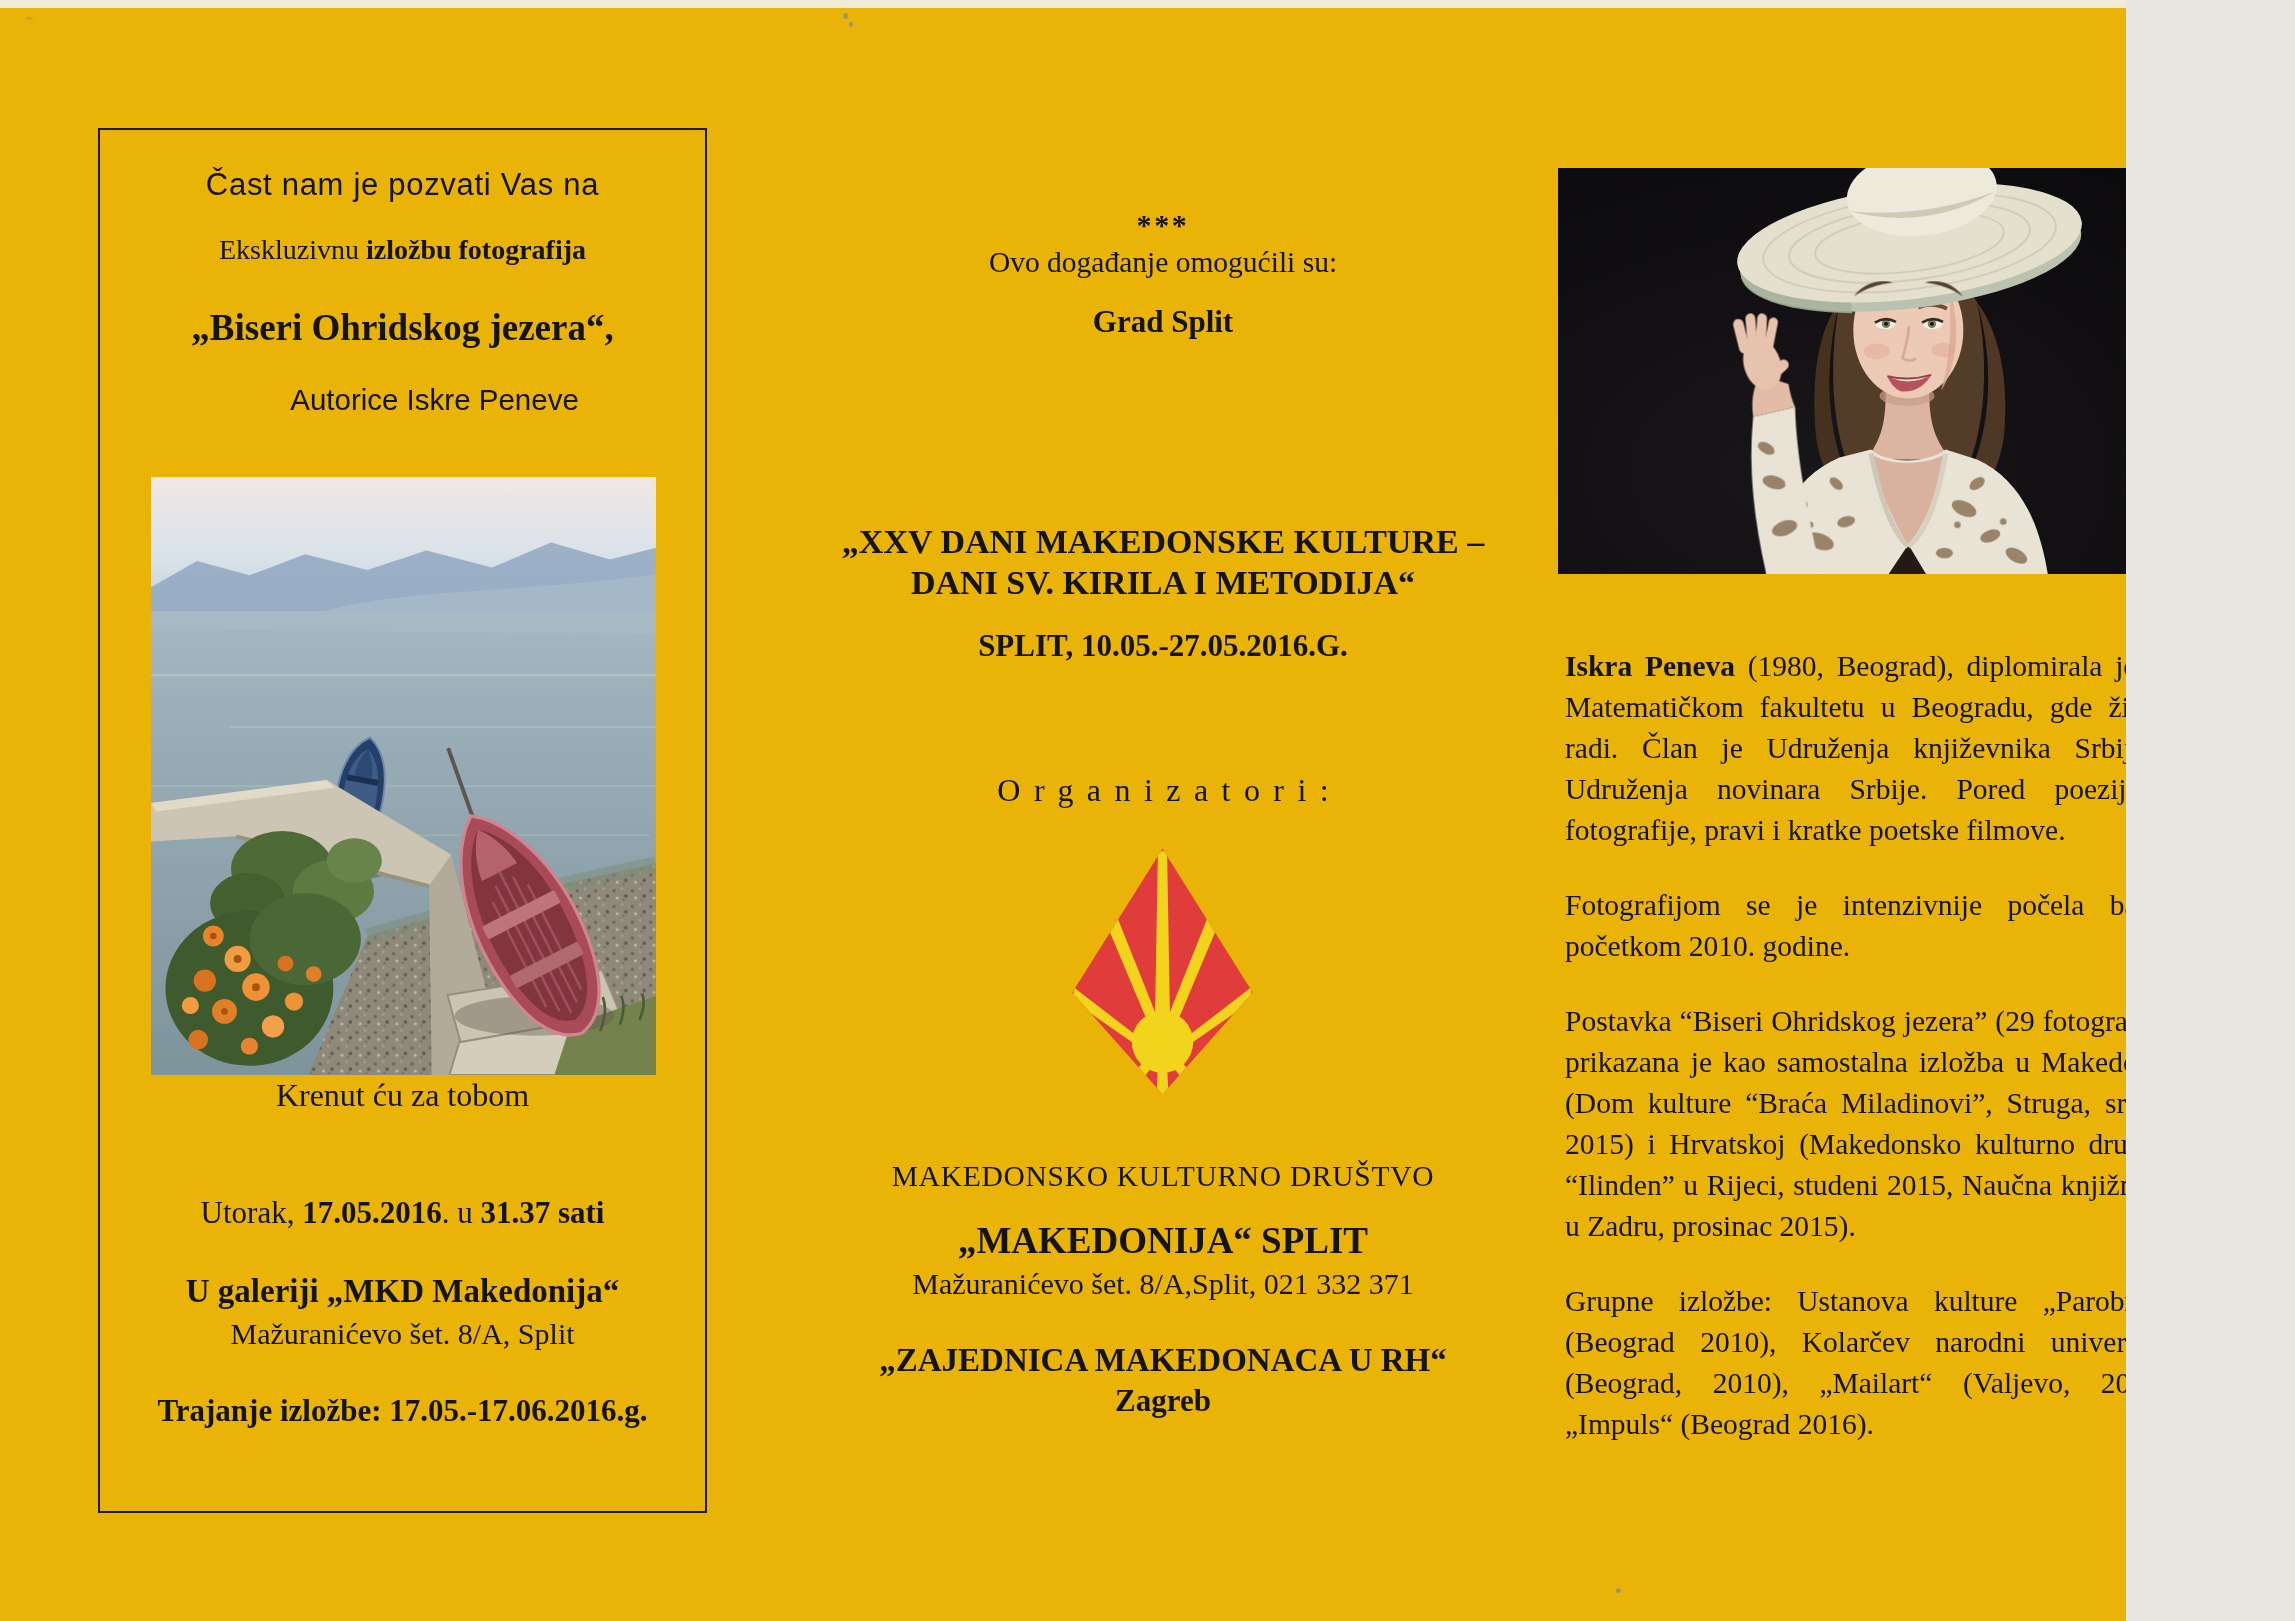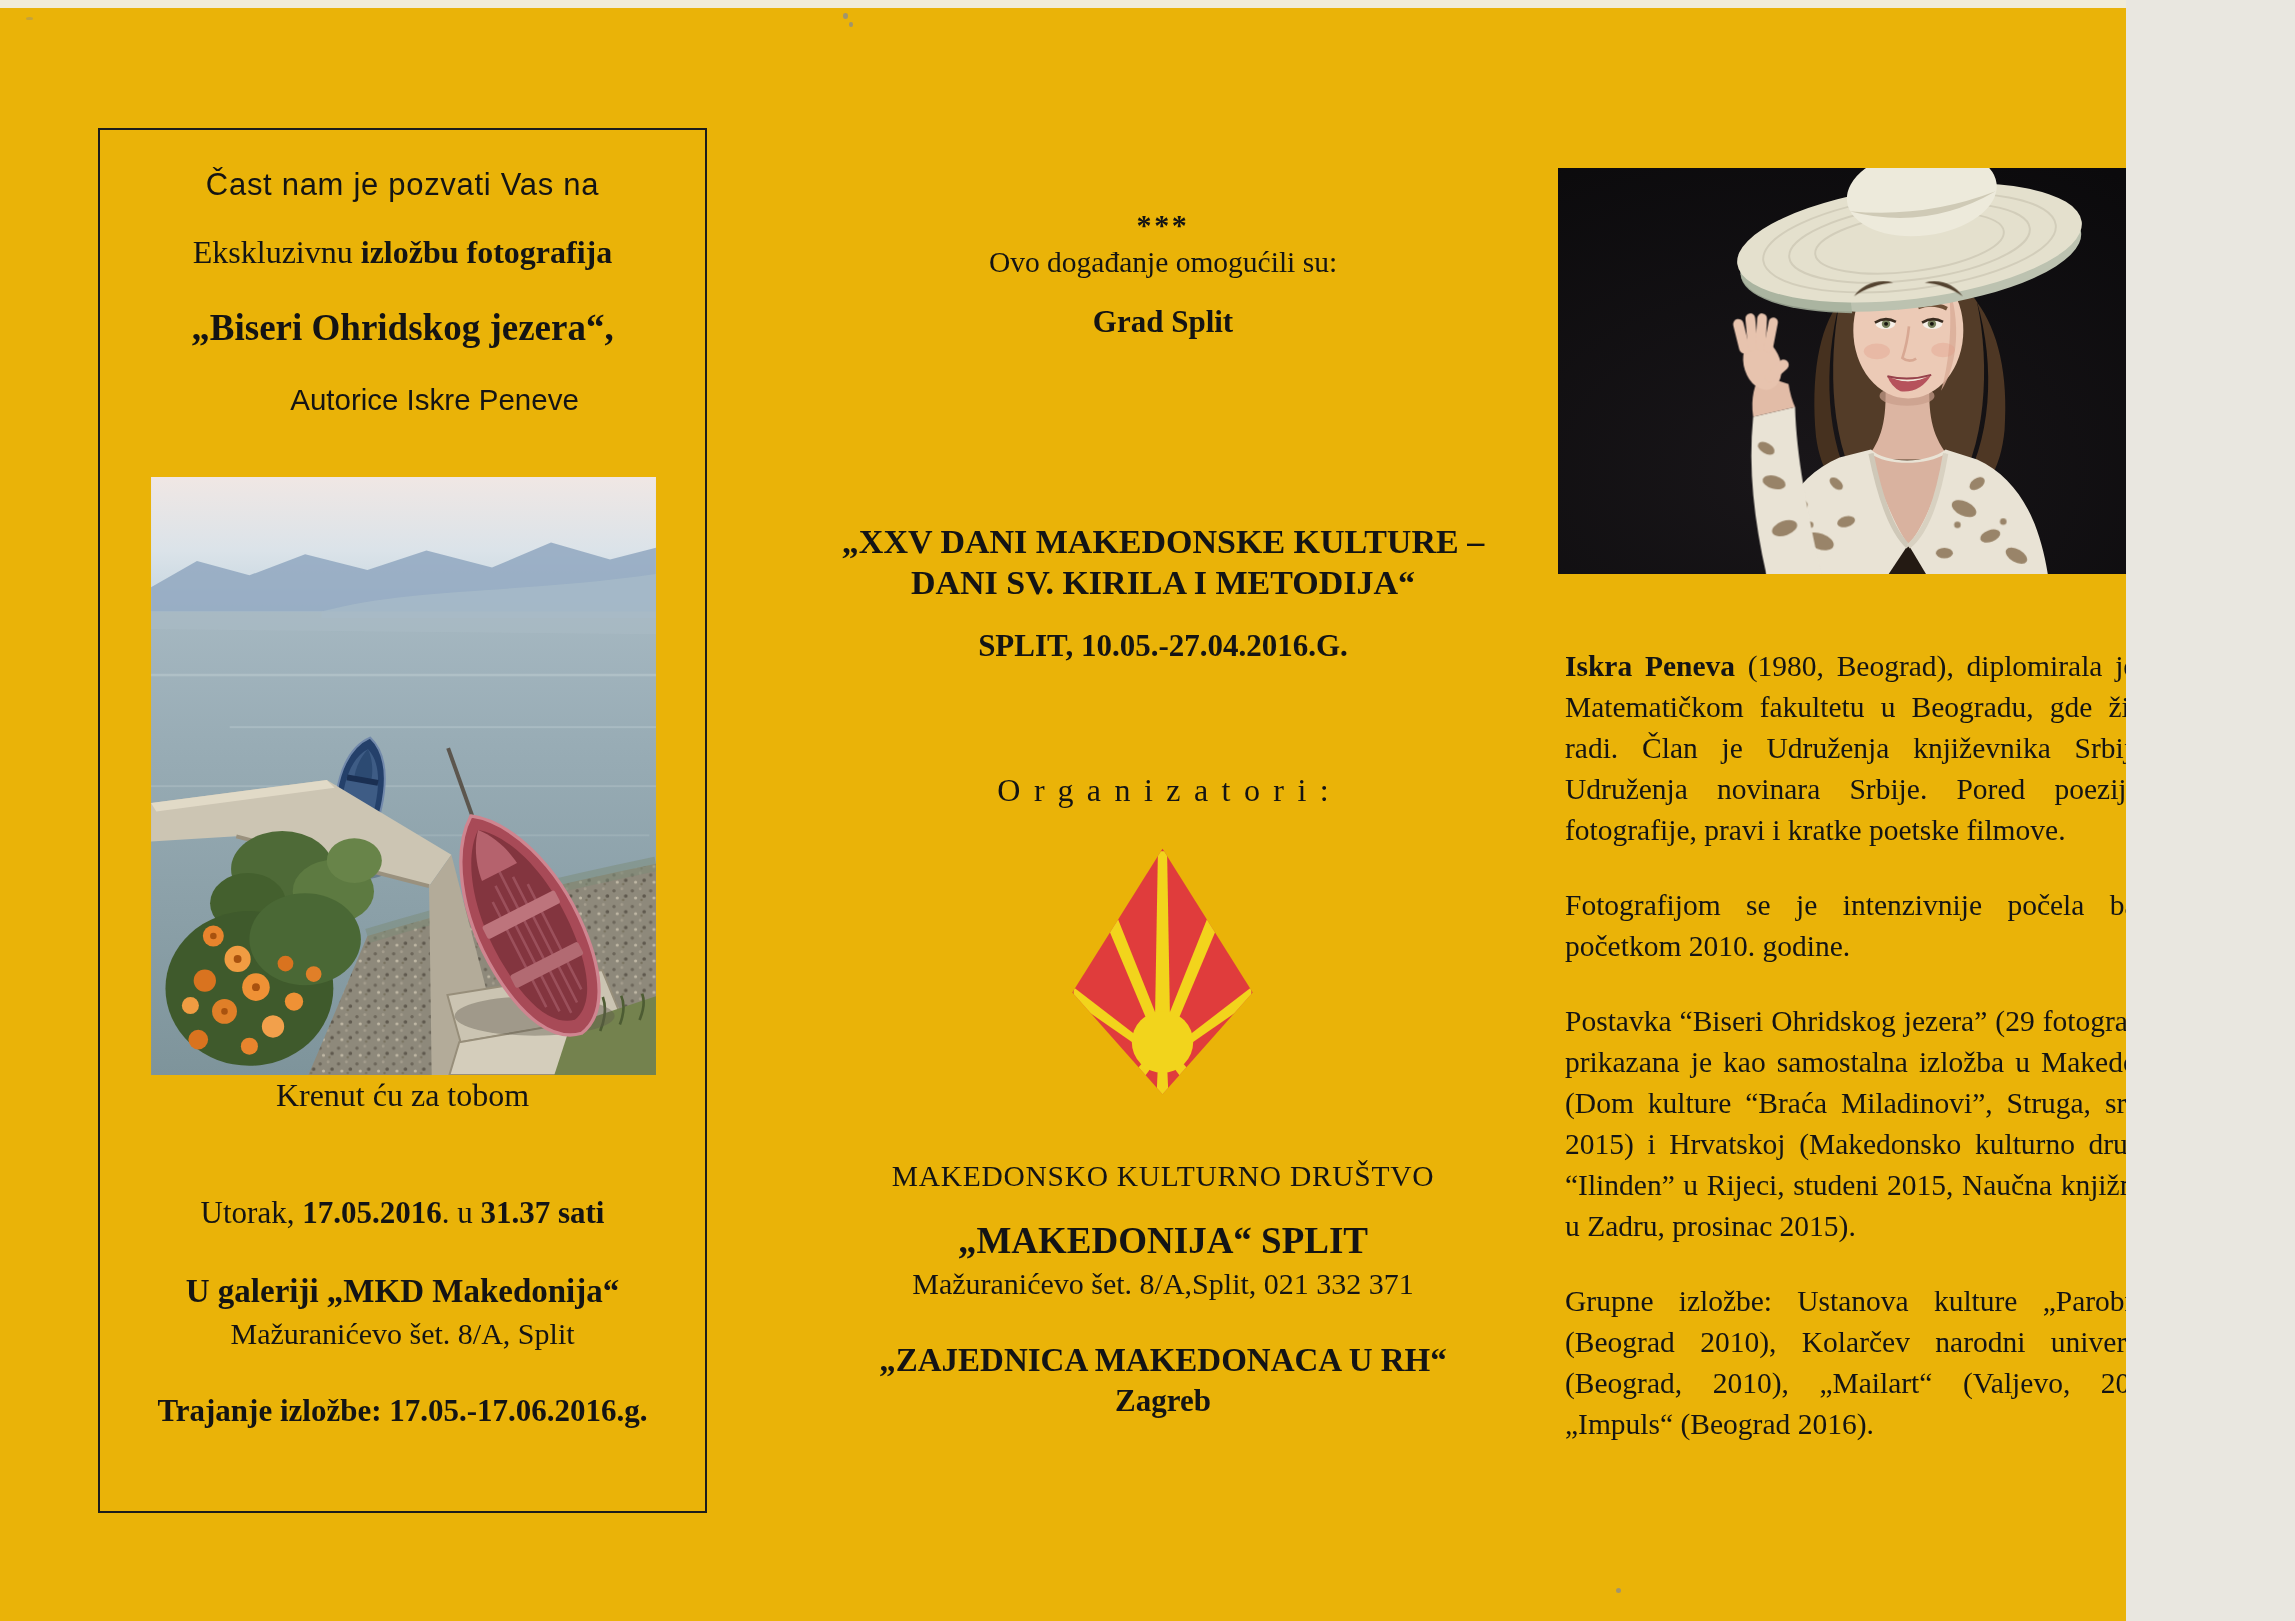--- a/index.html
+++ b/index.html
@@ -10,21 +10,21 @@
   .b{font-weight:bold;}
   p{margin:0;}
   .edge-band{position:absolute;left:0;top:0;width:100%;height:7.9px;background:#f1ecd8;}
   .speck{position:absolute;background:#8f8d86;border-radius:50%;opacity:.8;}
 
   
   .left-panel{position:absolute;left:98px;top:128px;width:609px;height:1385px;
               border:2.6px solid #1c1c1c;box-sizing:border-box;}
   .left-panel p{position:absolute;width:100%;text-align:center;}
   .l-invite{top:37px;font-size:31px;letter-spacing:0.7px;}
-  .l-exclusive{top:104px;font-size:32px;}
+  .l-exclusive{top:104px;font-size:28px;}
   .l-title{top:176px;font-size:37px;font-weight:bold;}
   .l-author{top:253px;font-size:29.5px;padding-left:32px;}
   .l-photo{position:absolute;left:51px;top:347px;width:505px;height:598px;}
   .l-caption{top:947px;font-size:32px;}
   .l-date{top:1065px;font-size:31px;}
   .l-gallery{top:1143px;font-size:33px;font-weight:bold;}
   .l-addr{top:1187px;font-size:30px;}
   .l-duration{top:1263px;font-size:31px;font-weight:bold;}
 
   
@@ -174,21 +174,21 @@
   <section class="mid-panel">
     <p class="m-stars serif">***</p>
     <p class="m-enabled serif">Ovo događanje omogućili su:</p>
     <div class="grp m-sponsors serif">
       <div>Grad Split</div>
     </div>
     <div class="grp m-title serif">
       <div>„XXV DANI MAKEDONSKE KULTURE –</div>
       <div>DANI SV. KIRILA I METODIJA“</div>
     </div>
-    <p class="m-dates serif">SPLIT, 10.05.-27.04.2016.G.</p>
+    <p class="m-dates serif">SPLIT, 10.05.-27.05.2016.G.</p>
     <p class="m-org serif">Organizatori:</p>
 
     <div class="m-logo">
       <svg width="183" height="249" viewBox="0 0 280 380">
         <defs>
             <clipPath id="kiteC">
               <path d="M140,2 L278,222 L140,378 L2,222 Z"></path>
             </clipPath>
           </defs>
         <path d="M140,2 L278,222 L140,378 L2,222 Z" fill="#e03c3c"></path>

